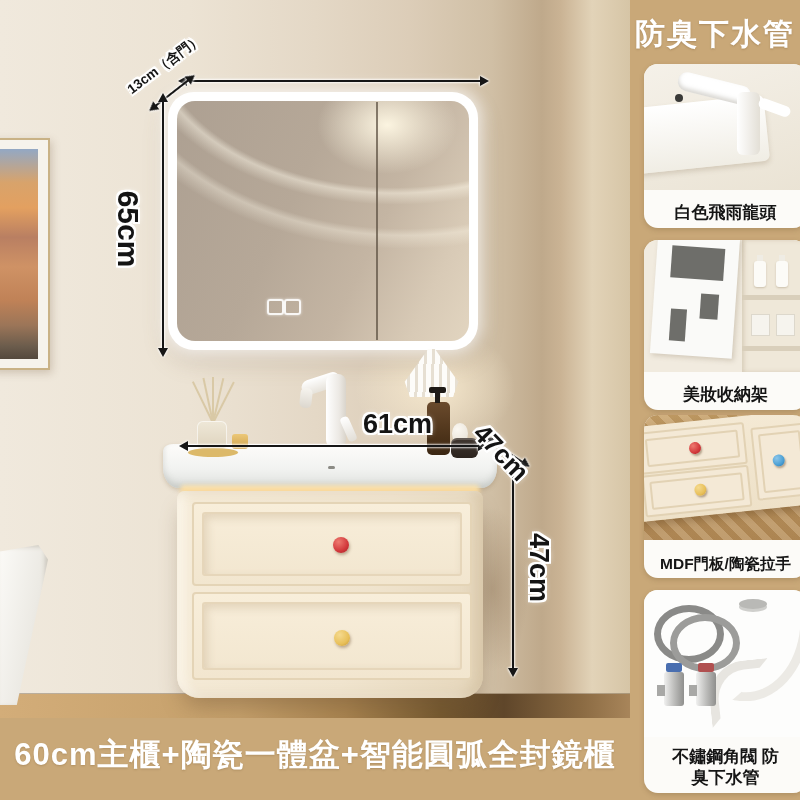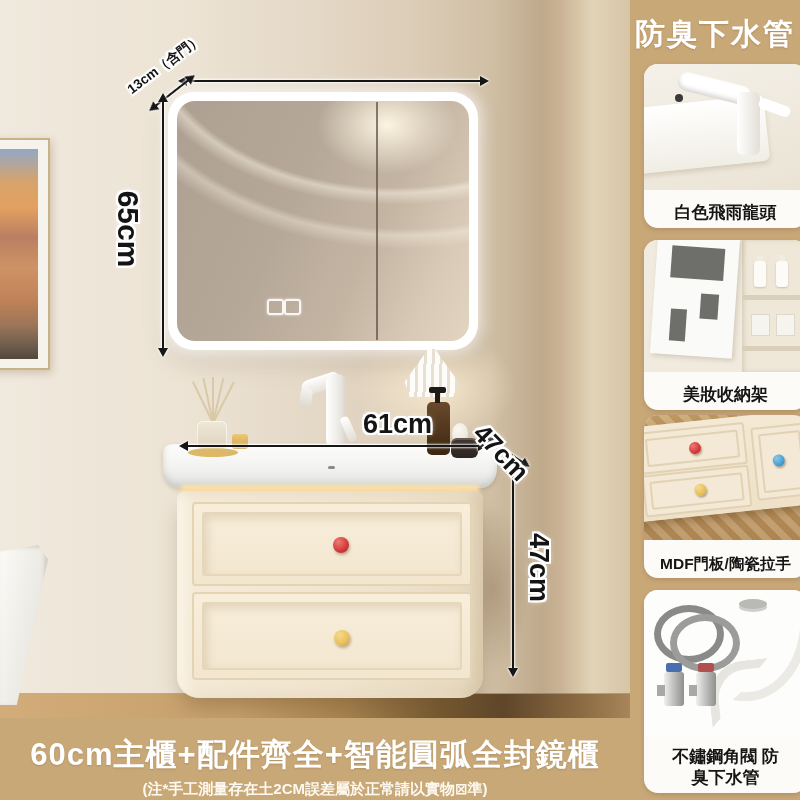--- a/index.html
+++ b/index.html
@@ -327,17 +327,16 @@
             <i></i>
           </div>
       </div>
       <div class="cap">
         <div class="cap-wrap">不鏽鋼角閥 防臭下水管</div>
       </div>
     </div>
   </aside>
 
   <div class="banner">
-    <div class="banner-title">60cm主櫃+配件齊全+智能圓弧全封鏡櫃</div>
-    <div class="banner-note">(注*手工測量存在土2CM誤差屬於正常請以實物⊠準)</div>
+    <div class="banner-title">60cm主櫃+陶瓷一體盆+智能圓弧全封鏡櫃</div>
   </div>
 
 </div>
 
 </body></html>

